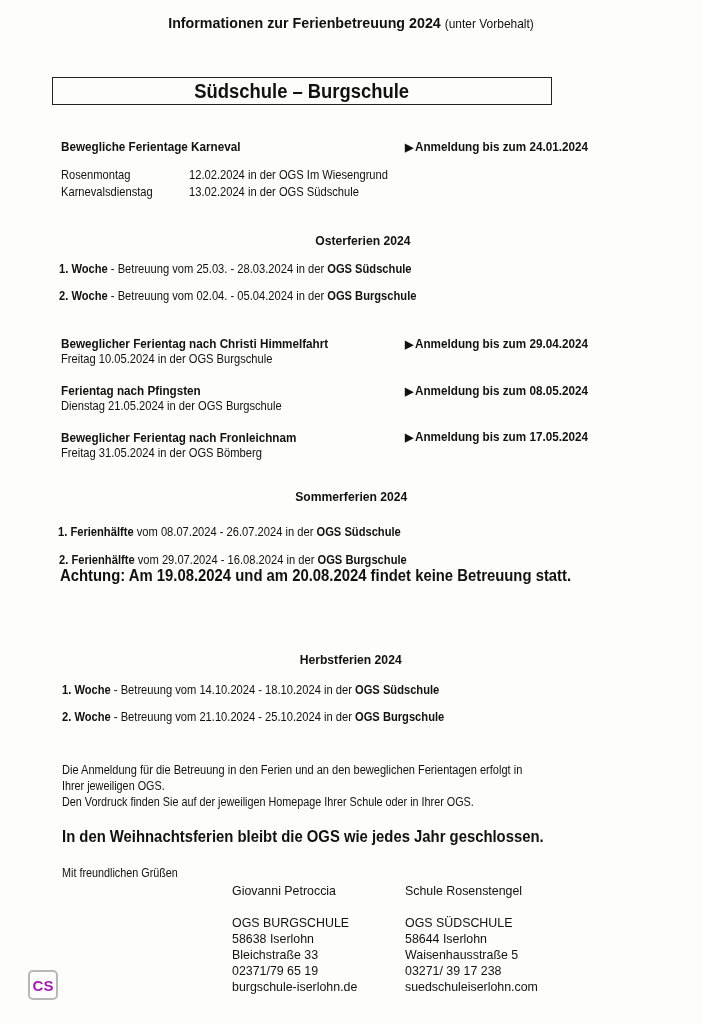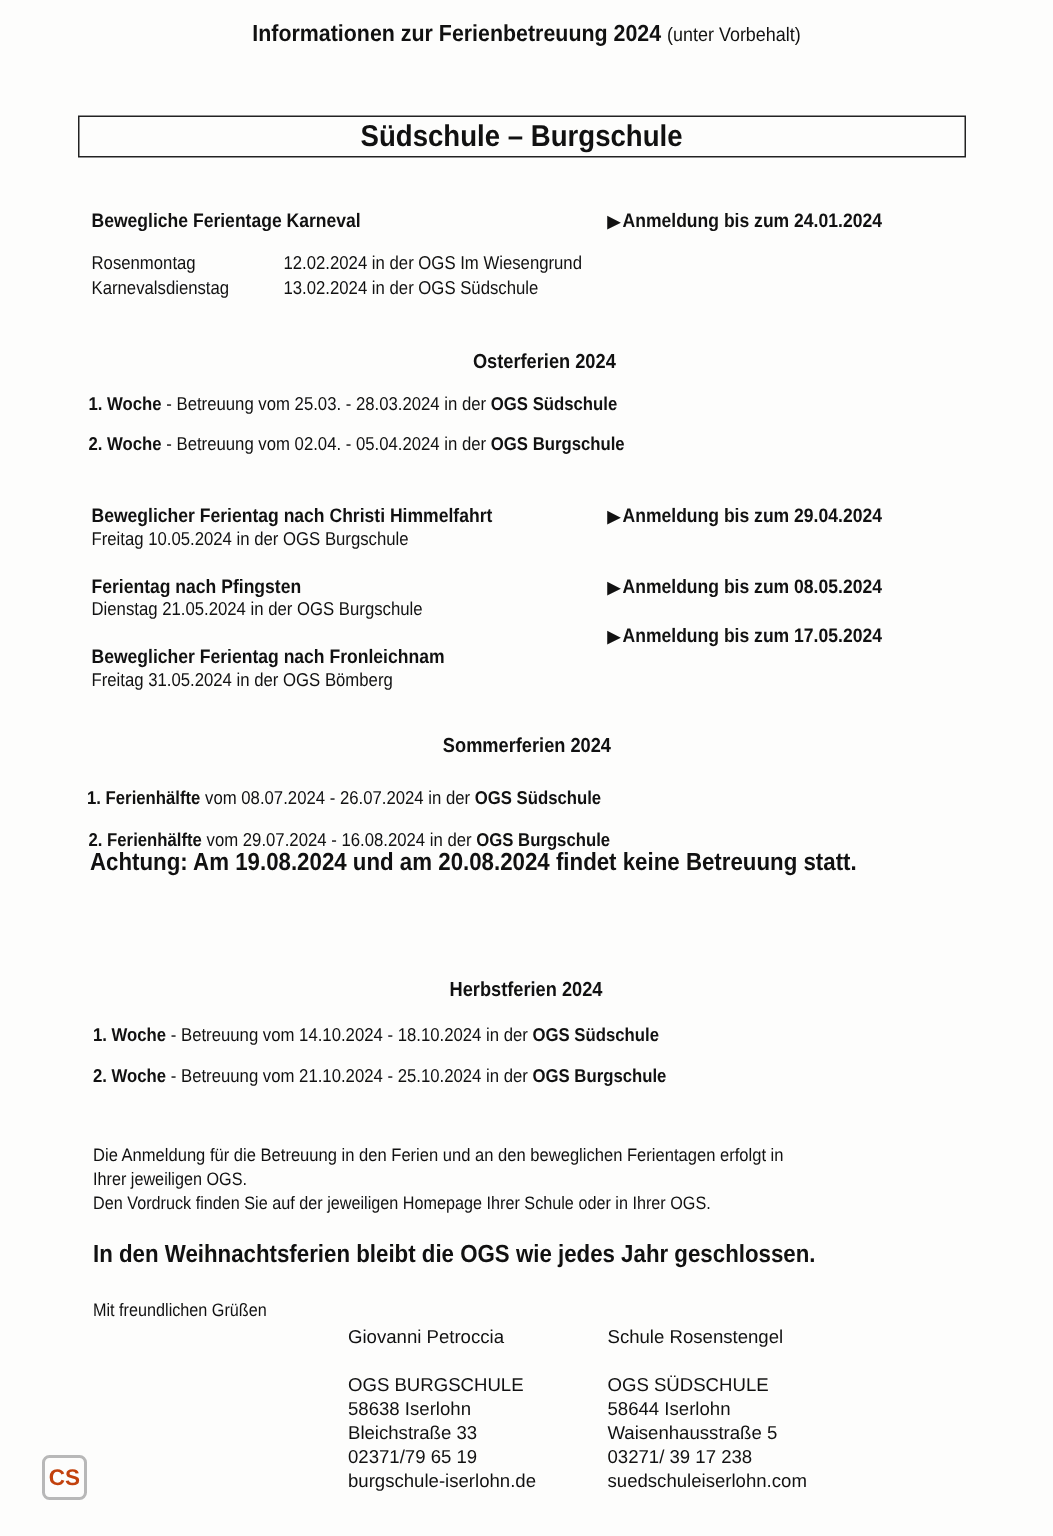--- a/index.html
+++ b/index.html
@@ -6,35 +6,35 @@
   body {
     width: 702px; height: 1024px; position: relative; overflow: hidden;
     background: #fdfdfc; color: #111;
     font-family: "Liberation Sans", sans-serif;
   }
   .abs { position: absolute; white-space: nowrap; }
   .b { font-weight: bold; }
   .title { left: 0; width: 702px; text-align: center; top: 14px; font-size: 15.5px; font-weight: bold; transform: scaleX(0.92); }
   .title .sub { font-weight: normal; font-size: 13px; }
   .schoolbox {
-    position: absolute; left: 52px; top: 77px; width: 592px; height: 28px;
+    position: absolute; left: 52px; top: 77px; width: 500px; height: 28px;
     border: 1.4px solid #222; box-sizing: border-box; text-align: center;
   }
   .schoolbox span { display: inline-block; font-size: 20px; font-weight: bold; line-height: 26px; transform: scaleX(0.92); }
   .f13 { font-size: 13px; }
   .f12 { font-size: 12.4px; }
   .sq { transform: scaleX(0.9); transform-origin: left top; display: inline-block; }
   .head-c { left: 0; width: 702px; text-align: center; font-size: 13.5px; font-weight: bold; text-decoration: underline; }
   .head-c span { display: inline-block; transform: scaleX(0.9); }
   .big { font-size: 16.5px; font-weight: bold; }
   .small { font-size: 12px; }
   .watermark { left: 28px; top: 970px; color: #b8b8b8; font-size: 26px; display: flex; align-items: center; gap: 8px; }
   .cs-logo {
     width: 30px; height: 30px; border: 2px solid #b8b8b8; border-radius: 5px; box-sizing: border-box;
-    font-size: 15px; font-weight: bold; display: flex; align-items: center; justify-content: center; color: #c2410c;
+    font-size: 15px; font-weight: bold; display: flex; align-items: center; justify-content: center; color: #a21caf;
   }
   .arrow { font-size: 11px; margin-right: 2px; }
 </style>
 </head>
 <body>
 
 <div class="abs title">
   <span>Informationen zur Ferienbetreuung 2024</span>
   <span class="sub">(unter Vorbehalt)</span>
 </div>
@@ -57,21 +57,21 @@
 <div class="abs f13 b" style="left:61px;top:336px;"><span class="sq">Beweglicher Ferientag nach Christi Himmelfahrt</span></div>
 <div class="abs f12" style="left:61px;top:352px;"><span class="sq">Freitag 10.05.2024 in der OGS Burgschule</span></div>
 <div class="abs f13 b" style="left:405px;top:336px;"><span class="arrow">▶</span><span class="sq">Anmeldung bis zum 29.04.2024</span></div>
 
 <div class="abs f13 b" style="left:61px;top:383px;"><span class="sq">Ferientag nach Pfingsten</span></div>
 <div class="abs f12" style="left:61px;top:399px;"><span class="sq">Dienstag 21.05.2024 in der OGS Burgschule</span></div>
 <div class="abs f13 b" style="left:405px;top:383px;"><span class="arrow">▶</span><span class="sq">Anmeldung bis zum 08.05.2024</span></div>
 
 <div class="abs f13 b" style="left:61px;top:430px;"><span class="sq">Beweglicher Ferientag nach Fronleichnam</span></div>
 <div class="abs f12" style="left:61px;top:446px;"><span class="sq">Freitag 31.05.2024 in der OGS Bömberg</span></div>
-<div class="abs f13 b" style="left:405px;top:416px;"><span class="arrow">▶</span><span class="sq">Anmeldung bis zum 17.05.2024</span></div>
+<div class="abs f13 b" style="left:405px;top:429px;"><span class="arrow">▶</span><span class="sq">Anmeldung bis zum 17.05.2024</span></div>
 
 <div class="abs head-c" style="top:489px;"><span>Sommerferien 2024</span></div>
 <div class="abs f12" style="left:58px;top:525px;"><span class="sq"><b>1. Ferienhälfte</b><span> vom 08.07.2024 - 26.07.2024 in der </span><b>OGS Südschule</b></span></div>
 <div class="abs f12" style="left:59px;top:553px;"><span class="sq"><b>2. Ferienhälfte</b><span> vom 29.07.2024 - 16.08.2024 in der </span><b>OGS Burgschule</b></span></div>
 <div class="abs big" style="left:60px;top:566px;"><span class="sq">Achtung: Am 19.08.2024 und am 20.08.2024 findet keine Betreuung statt.</span></div>
 
 <div class="abs head-c" style="top:652px;"><span>Herbstferien 2024</span></div>
 <div class="abs f12" style="left:62px;top:683px;"><span class="sq"><b>1. Woche</b><span> - Betreuung vom 14.10.2024 - 18.10.2024 in der </span><b>OGS Südschule</b></span></div>
 <div class="abs f12" style="left:62px;top:710px;"><span class="sq"><b>2. Woche</b><span> - Betreuung vom 21.10.2024 - 25.10.2024 in der </span><b>OGS Burgschule</b></span></div>
 

